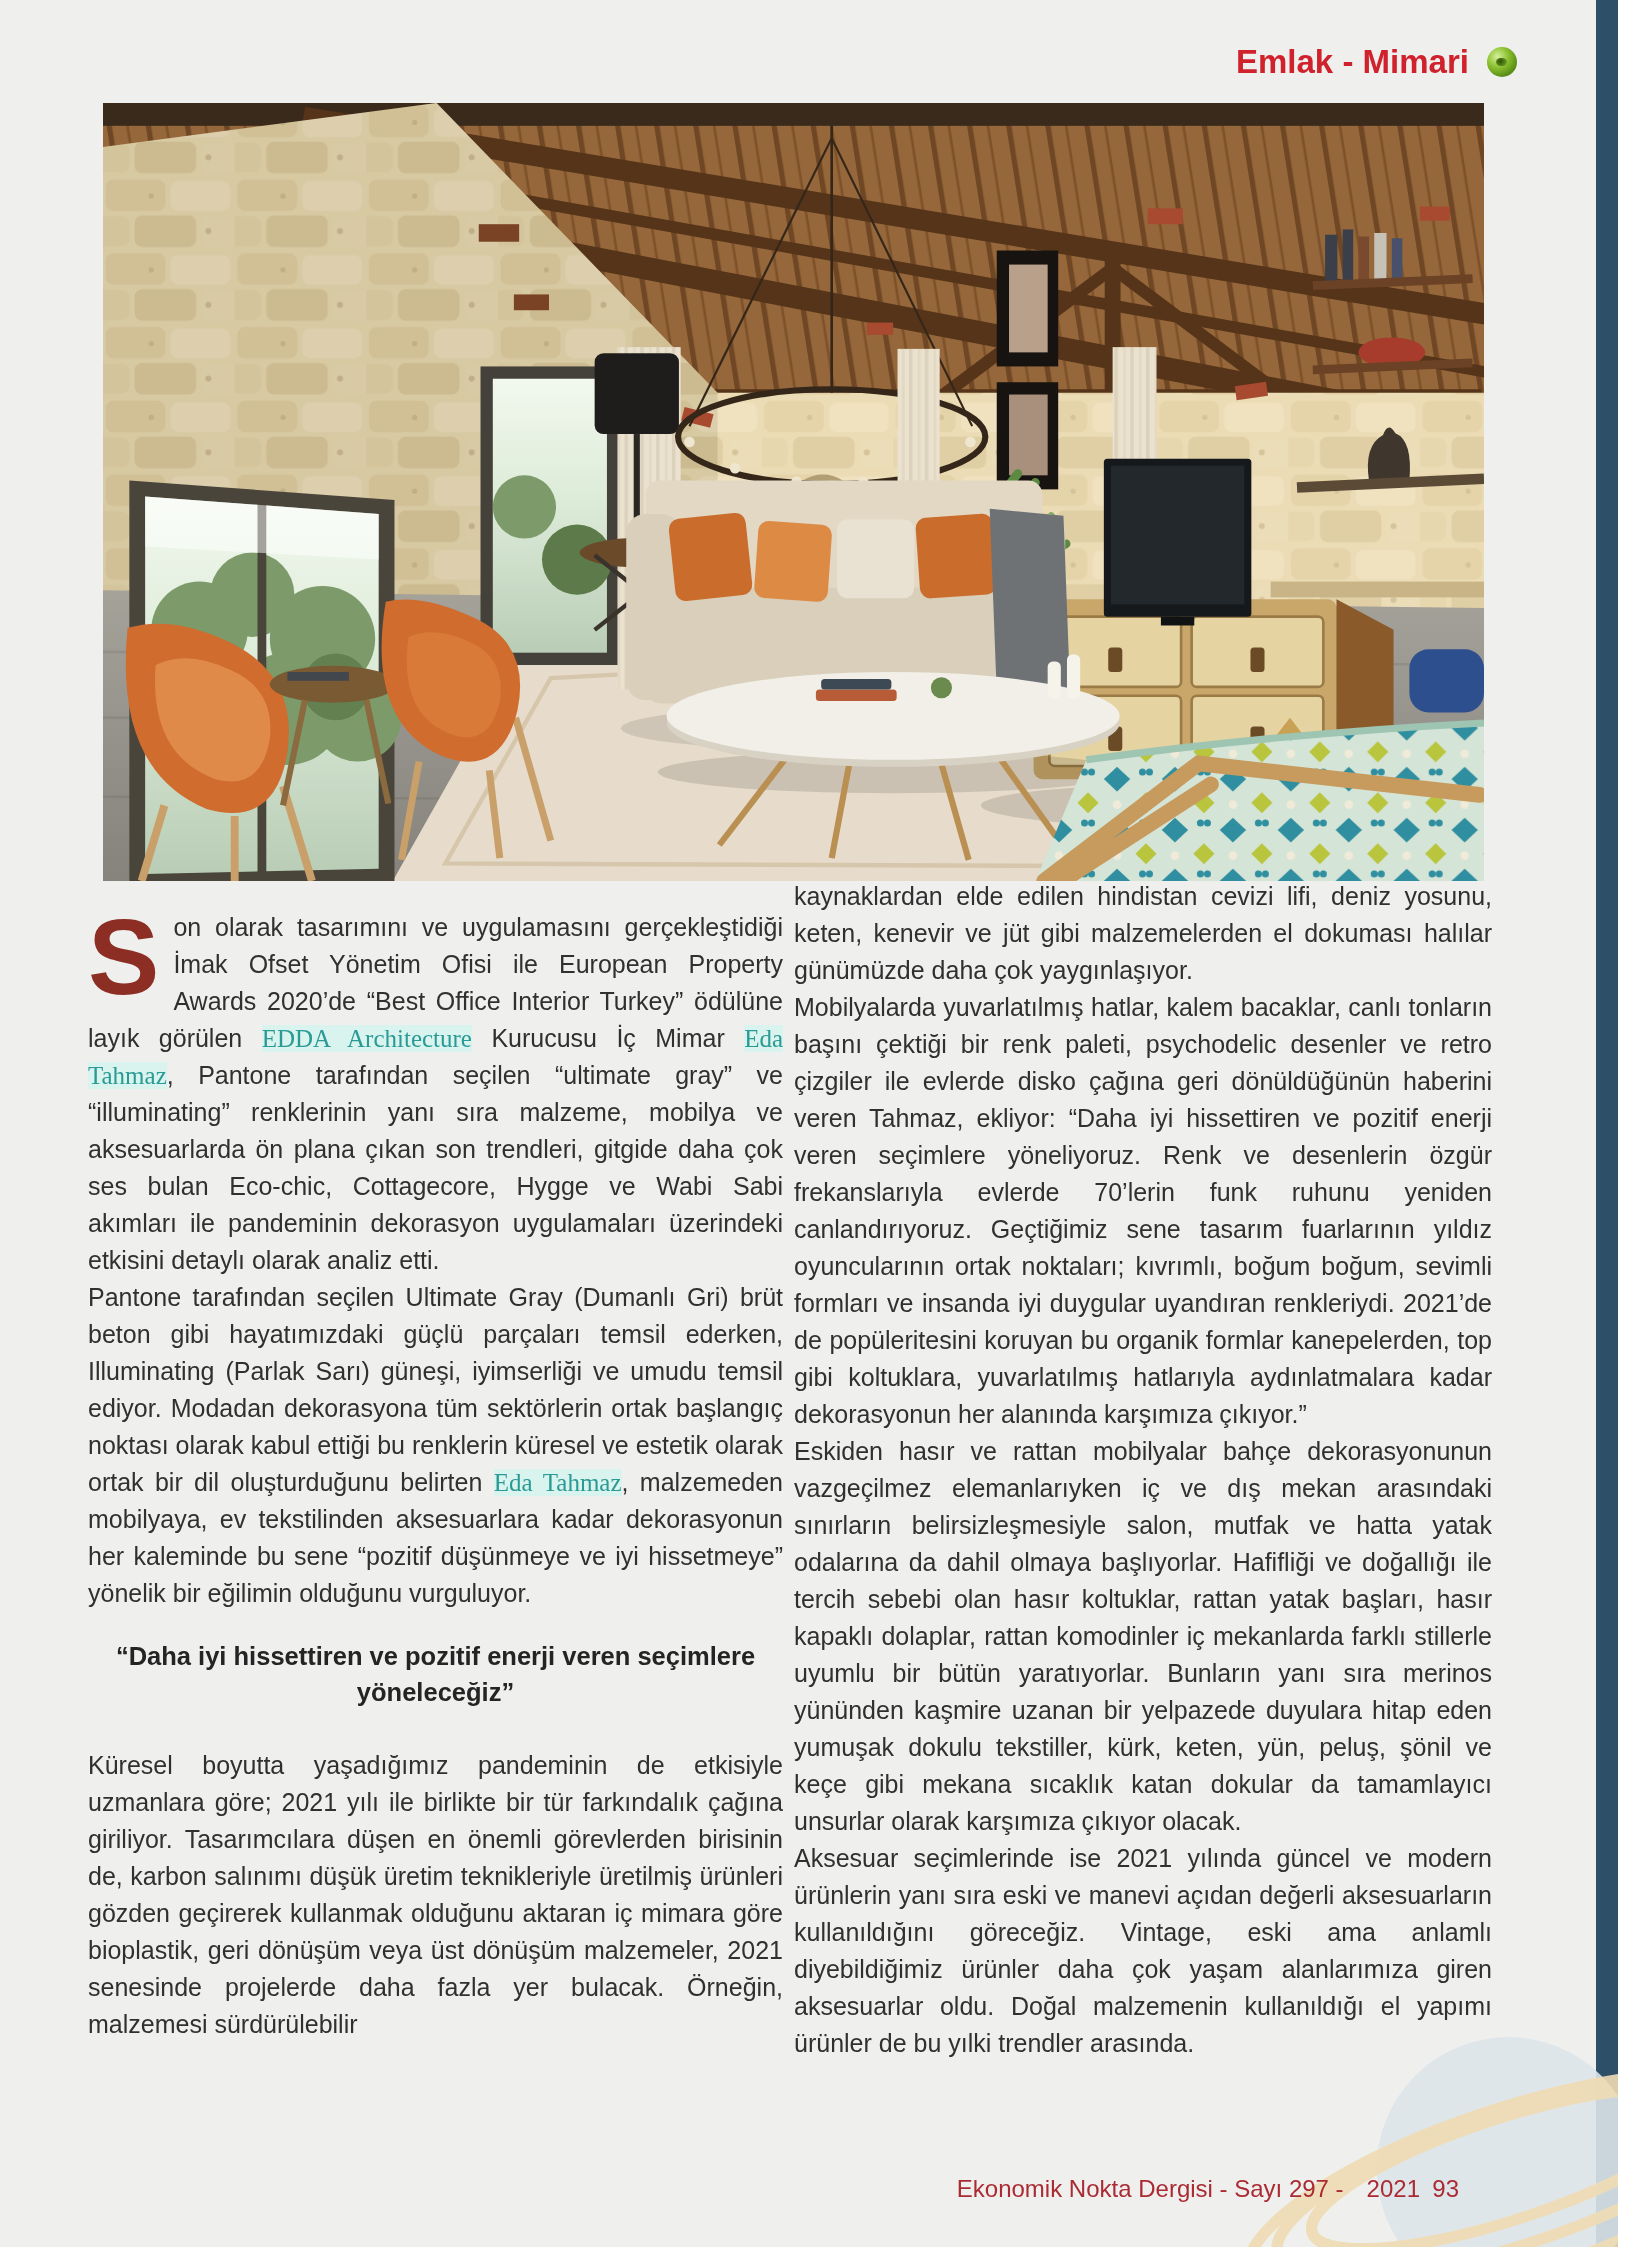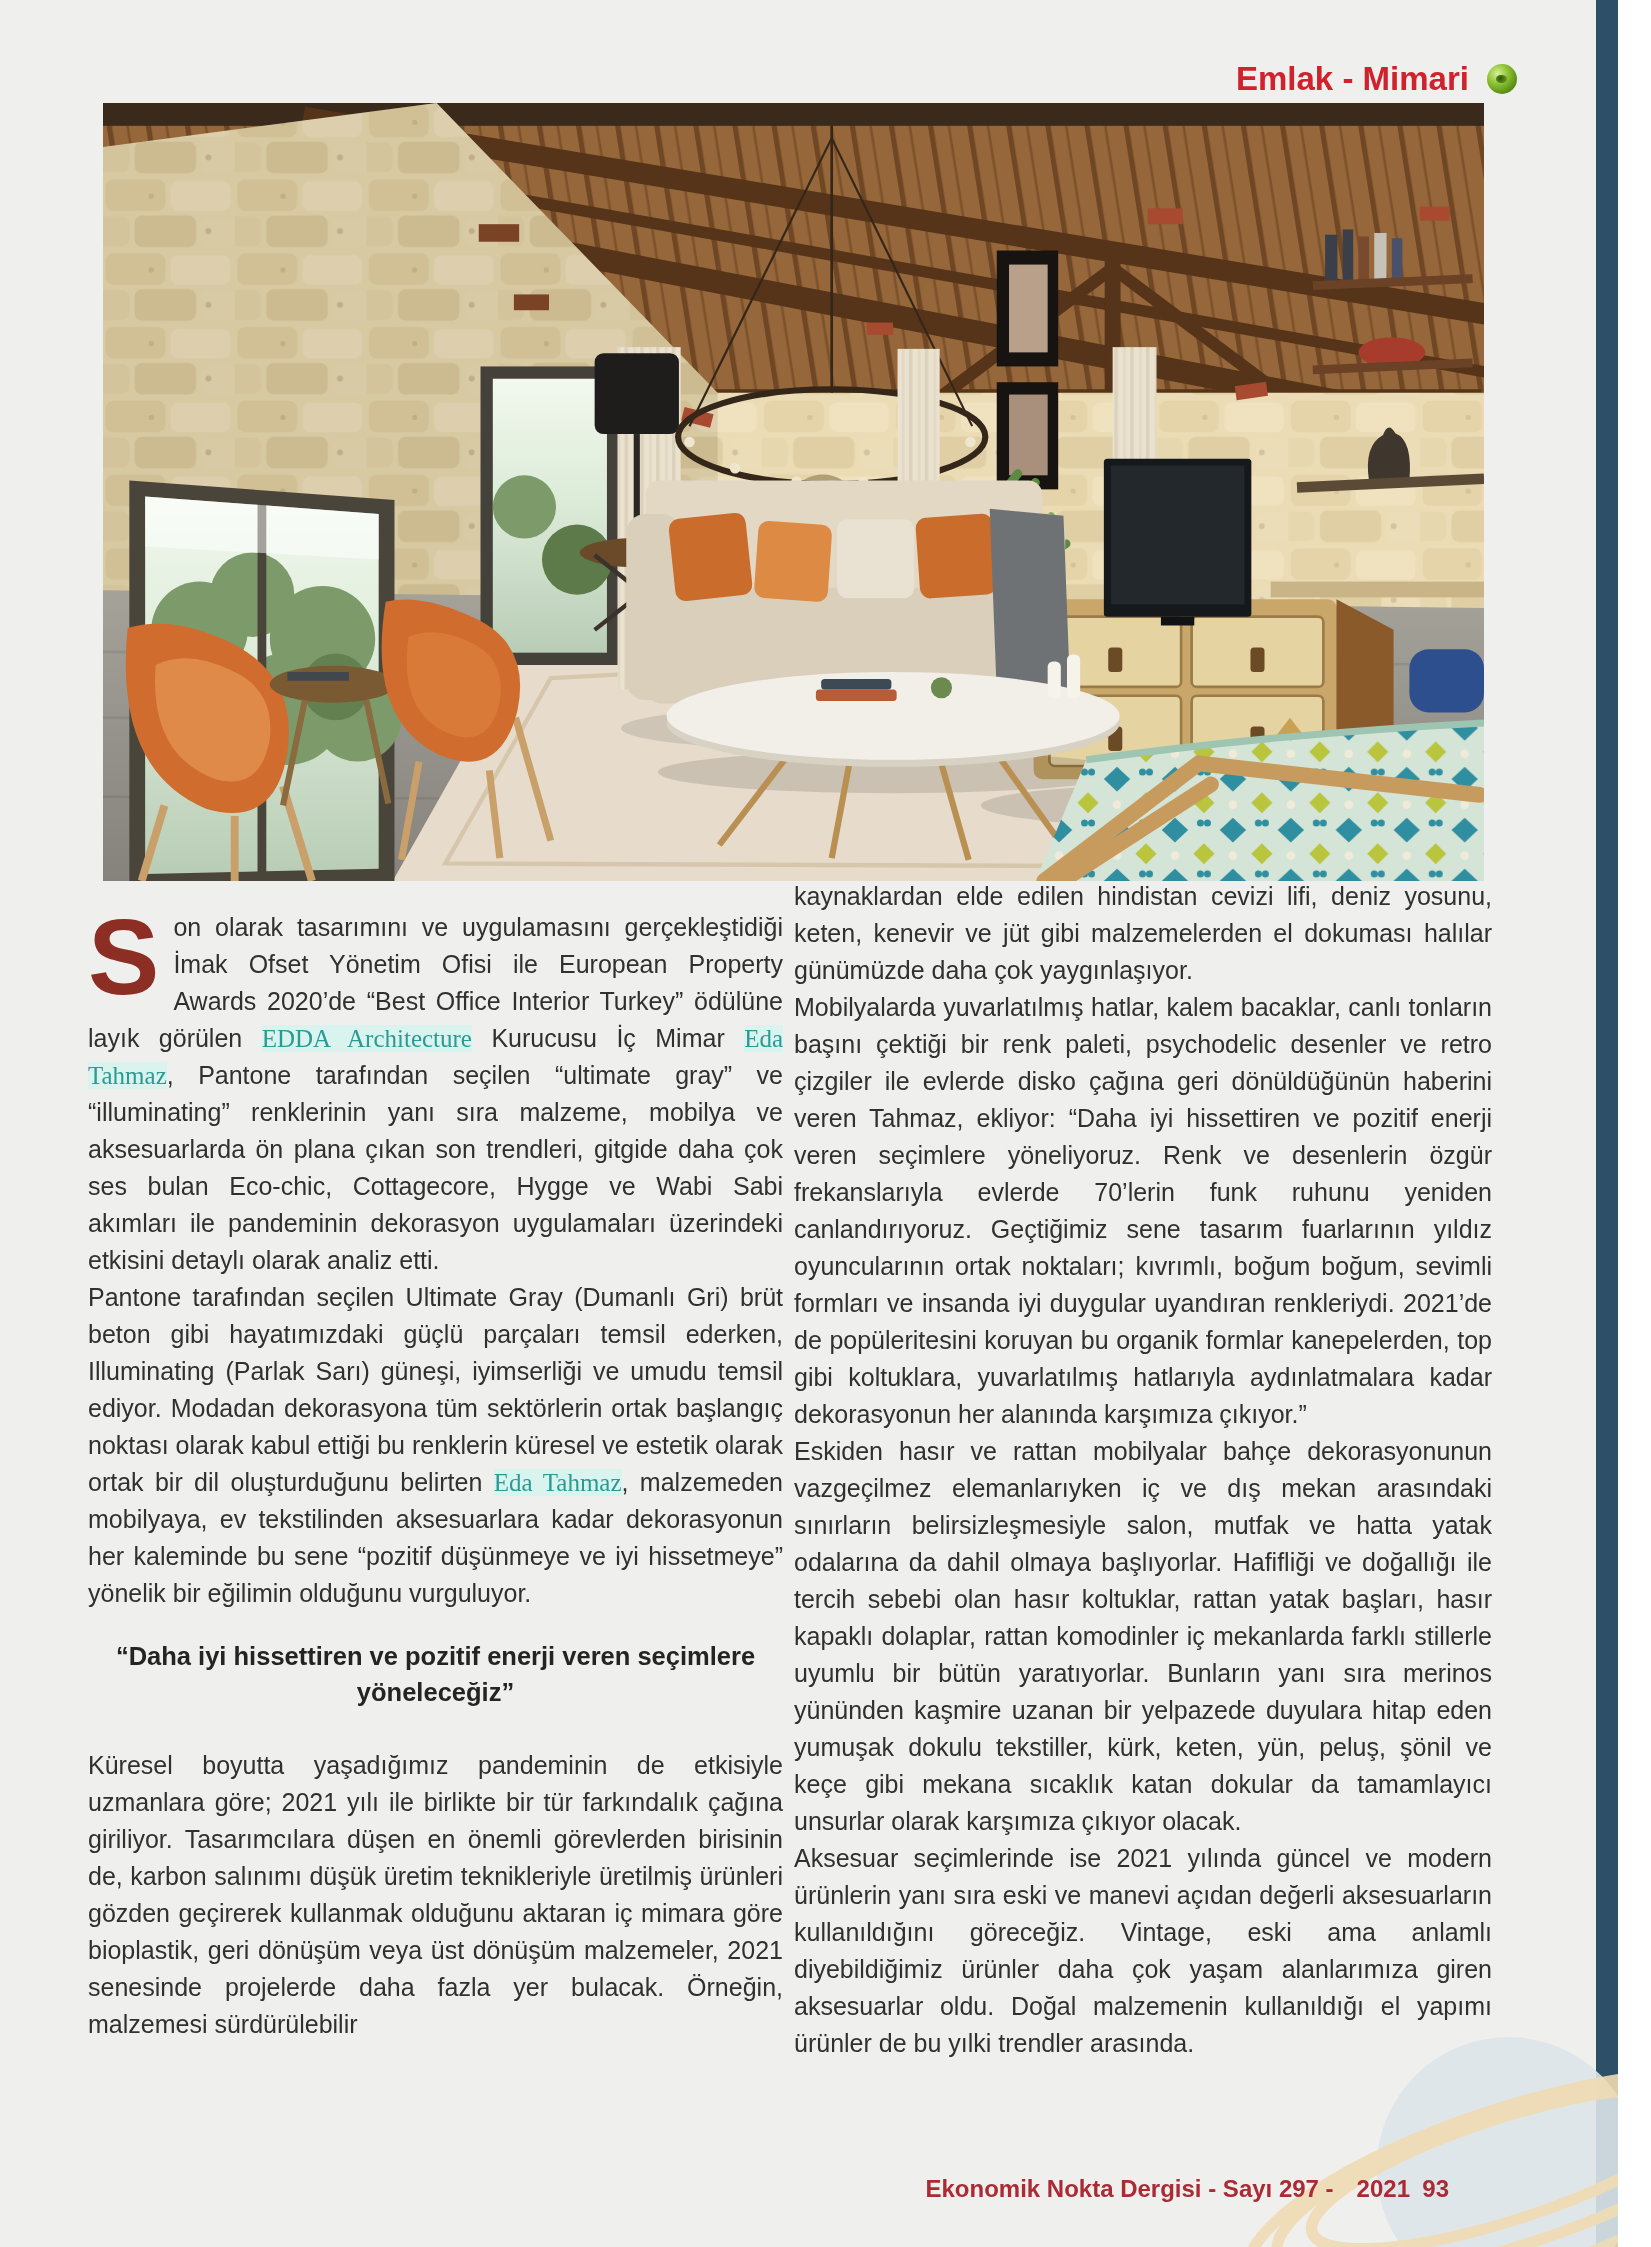--- a/index.html
+++ b/index.html
@@ -10,21 +10,21 @@
   .page{
     position:absolute;left:0;top:0;width:1618px;height:2247px;
     background:#efefee;overflow:hidden;
   }
   .edge-bar{
     position:absolute;left:1596px;top:0;width:22px;height:2247px;
     background:var(--side-bar-blue,#2d4f68);
   }
   
   .section-header{
-    position:absolute;left:1236px;top:60px;display:flex;align-items:center;gap:17.6px;
+    position:absolute;left:1236px;top:43px;display:flex;align-items:center;gap:17.6px;
   }
   .section-title{
     font-size:33px;font-weight:bold;color:var(--accent-red,#d0222d);letter-spacing:0;
   }
   .dot-icon{
     width:30px;height:30px;border-radius:50%;
     background:radial-gradient(circle at 35% 32%, #d6ef9a 0%, #8cc231 38%, #5d9017 70%, #3f6a0d 100%);
     position:relative;
   }
   .dot-icon::after{
@@ -49,22 +49,22 @@
   }
   .hl{
     background:var(--highlight-bg,#d9f3ee);color:var(--highlight-text,#2a9a94);font-family:Liberation Serif, serif;
   }
   .subheading{
     font-weight:bold;text-align:center;font-size:25.5px;line-height:36px;
     margin:26px 26px 37px 26px;color:#242424;
   }
   
   .footer{
-    position:absolute;right:169px;top:2175px;z-index:3;
-    font-weight:bold;font-size:24px;color:var(--footer-red,#ab2b34);white-space:nowrap;
+    position:absolute;right:159px;top:2175px;z-index:3;
+    font-weight:normal;font-size:24px;color:var(--footer-red,#ab2b34);white-space:nowrap;
   }
   .footer .gap-lg{display:inline-block;width:23px;}
   .footer .gap-sm{display:inline-block;width:12.3px;}
   
   .saturn{
     position:absolute;left:1245px;top:1993px;width:373px;height:255px;z-index:1;pointer-events:none;
   }
 </style>
 </head>
 <body>

